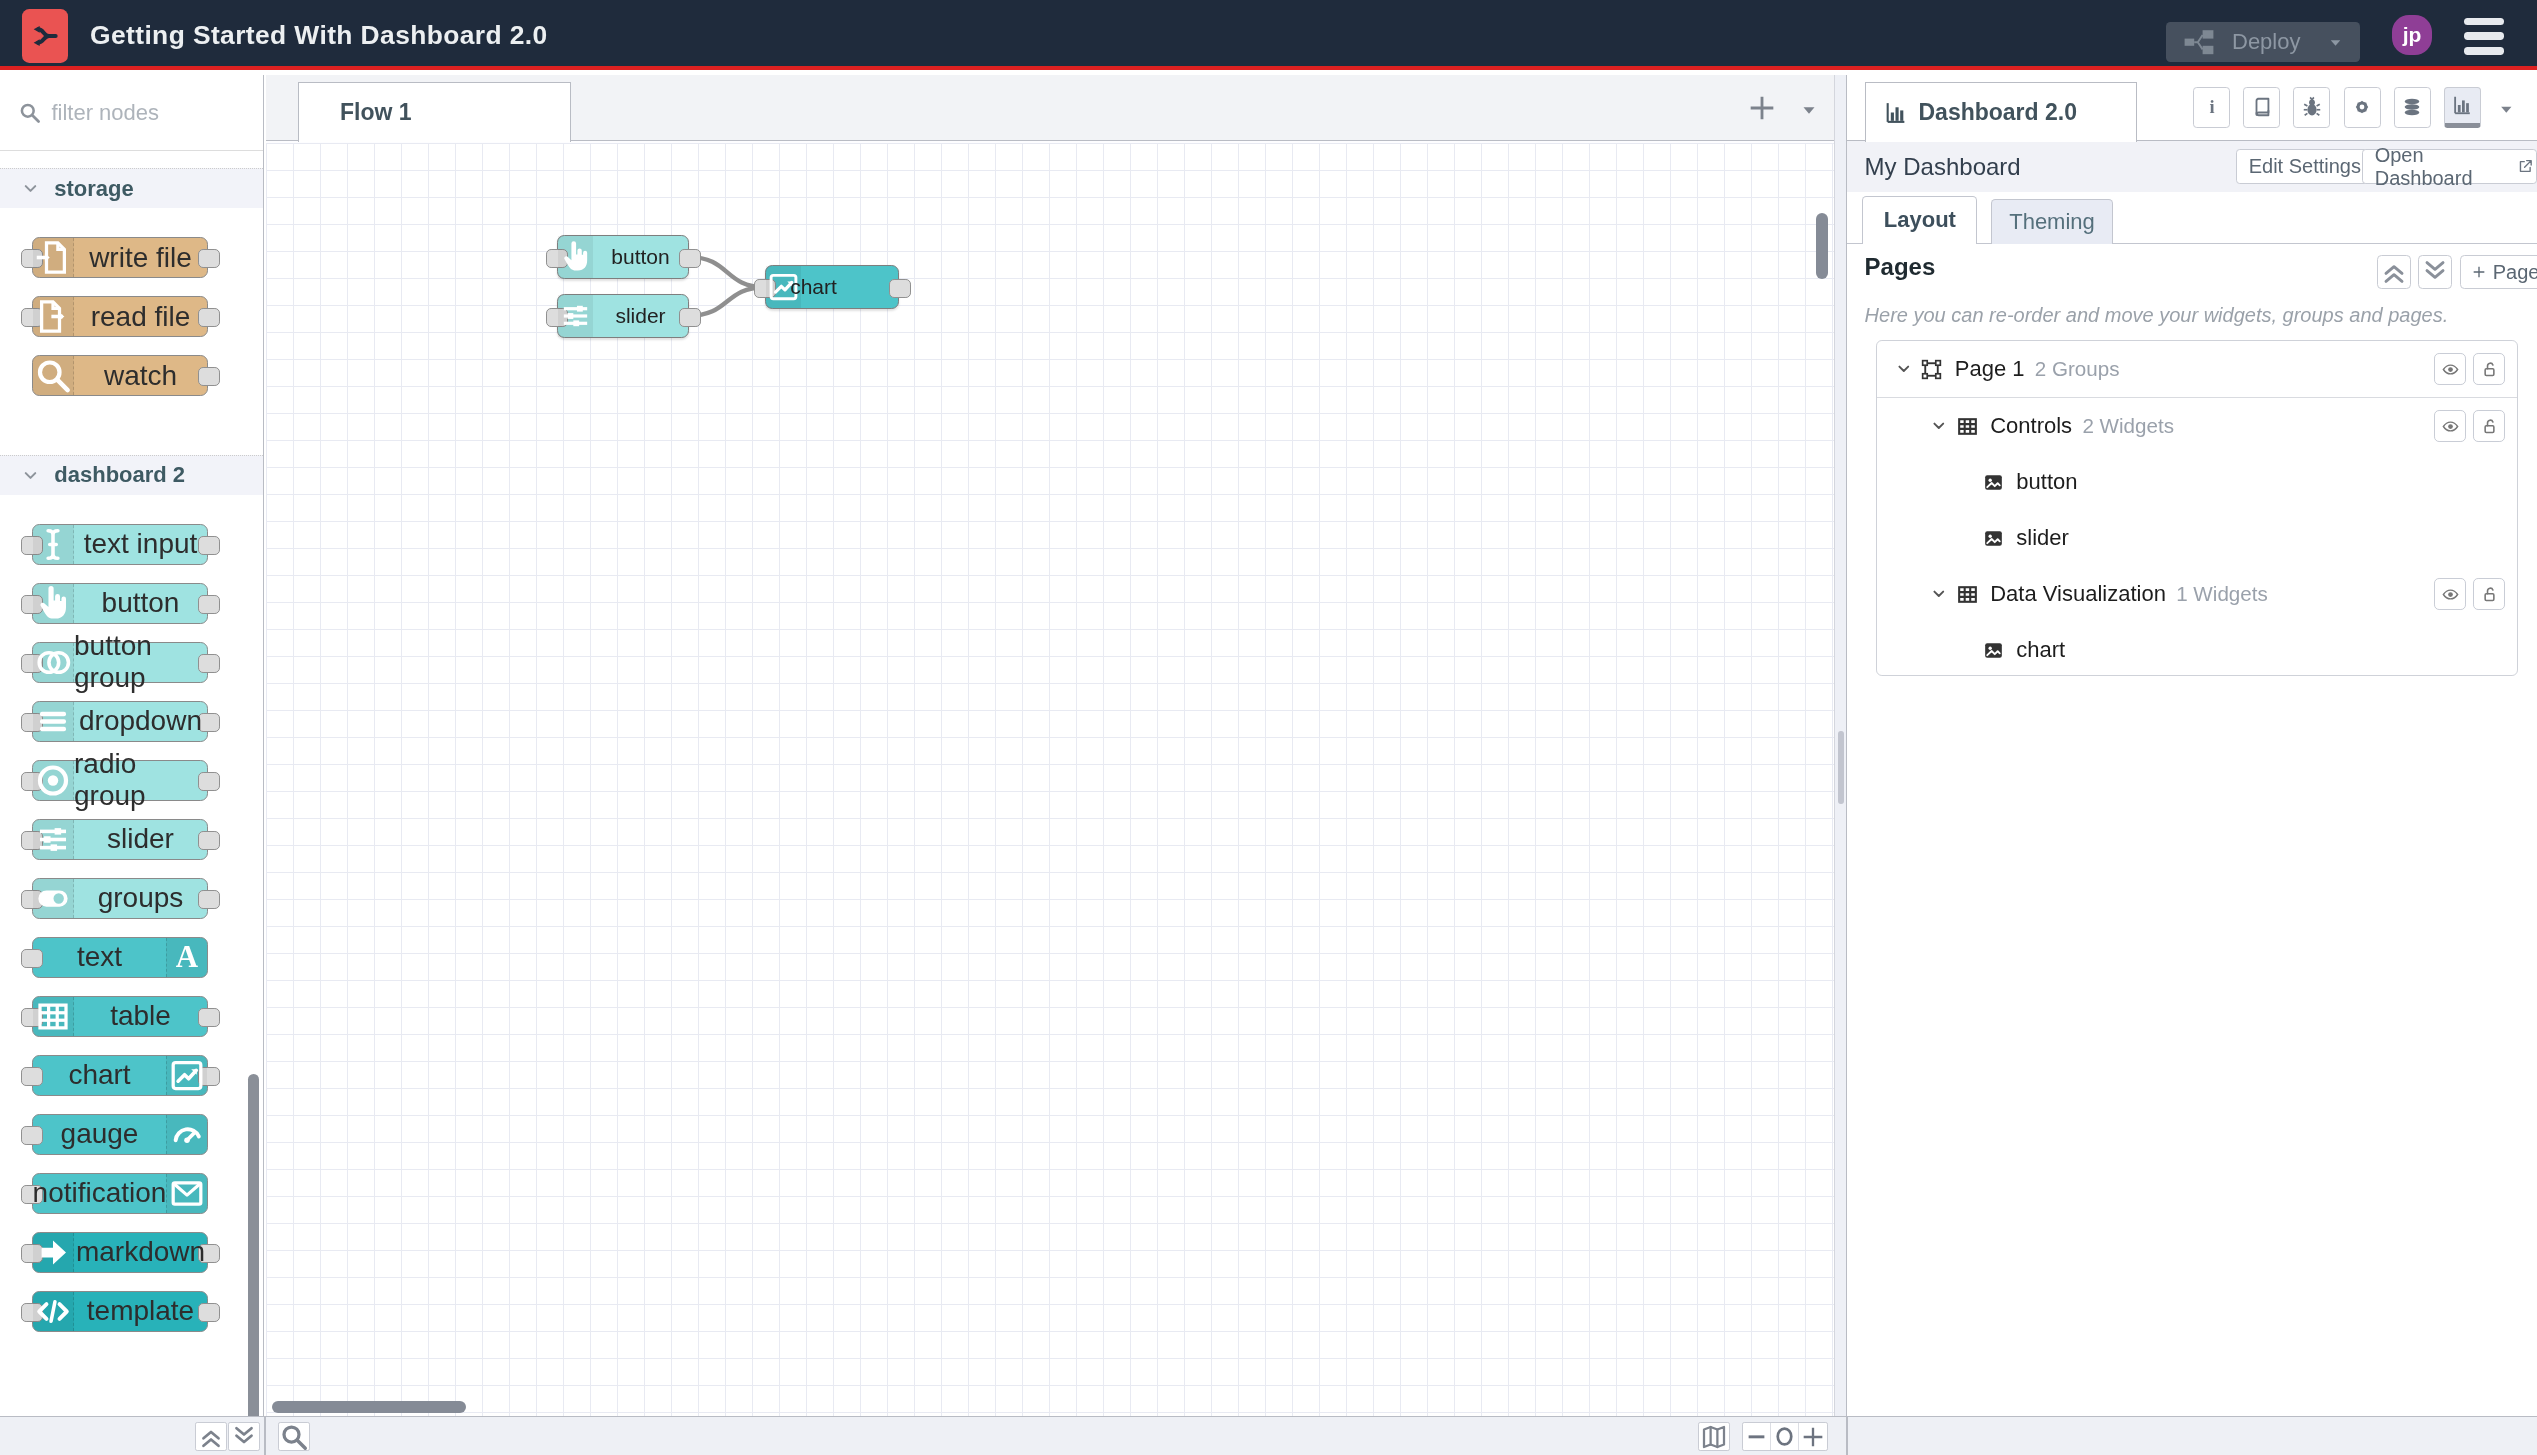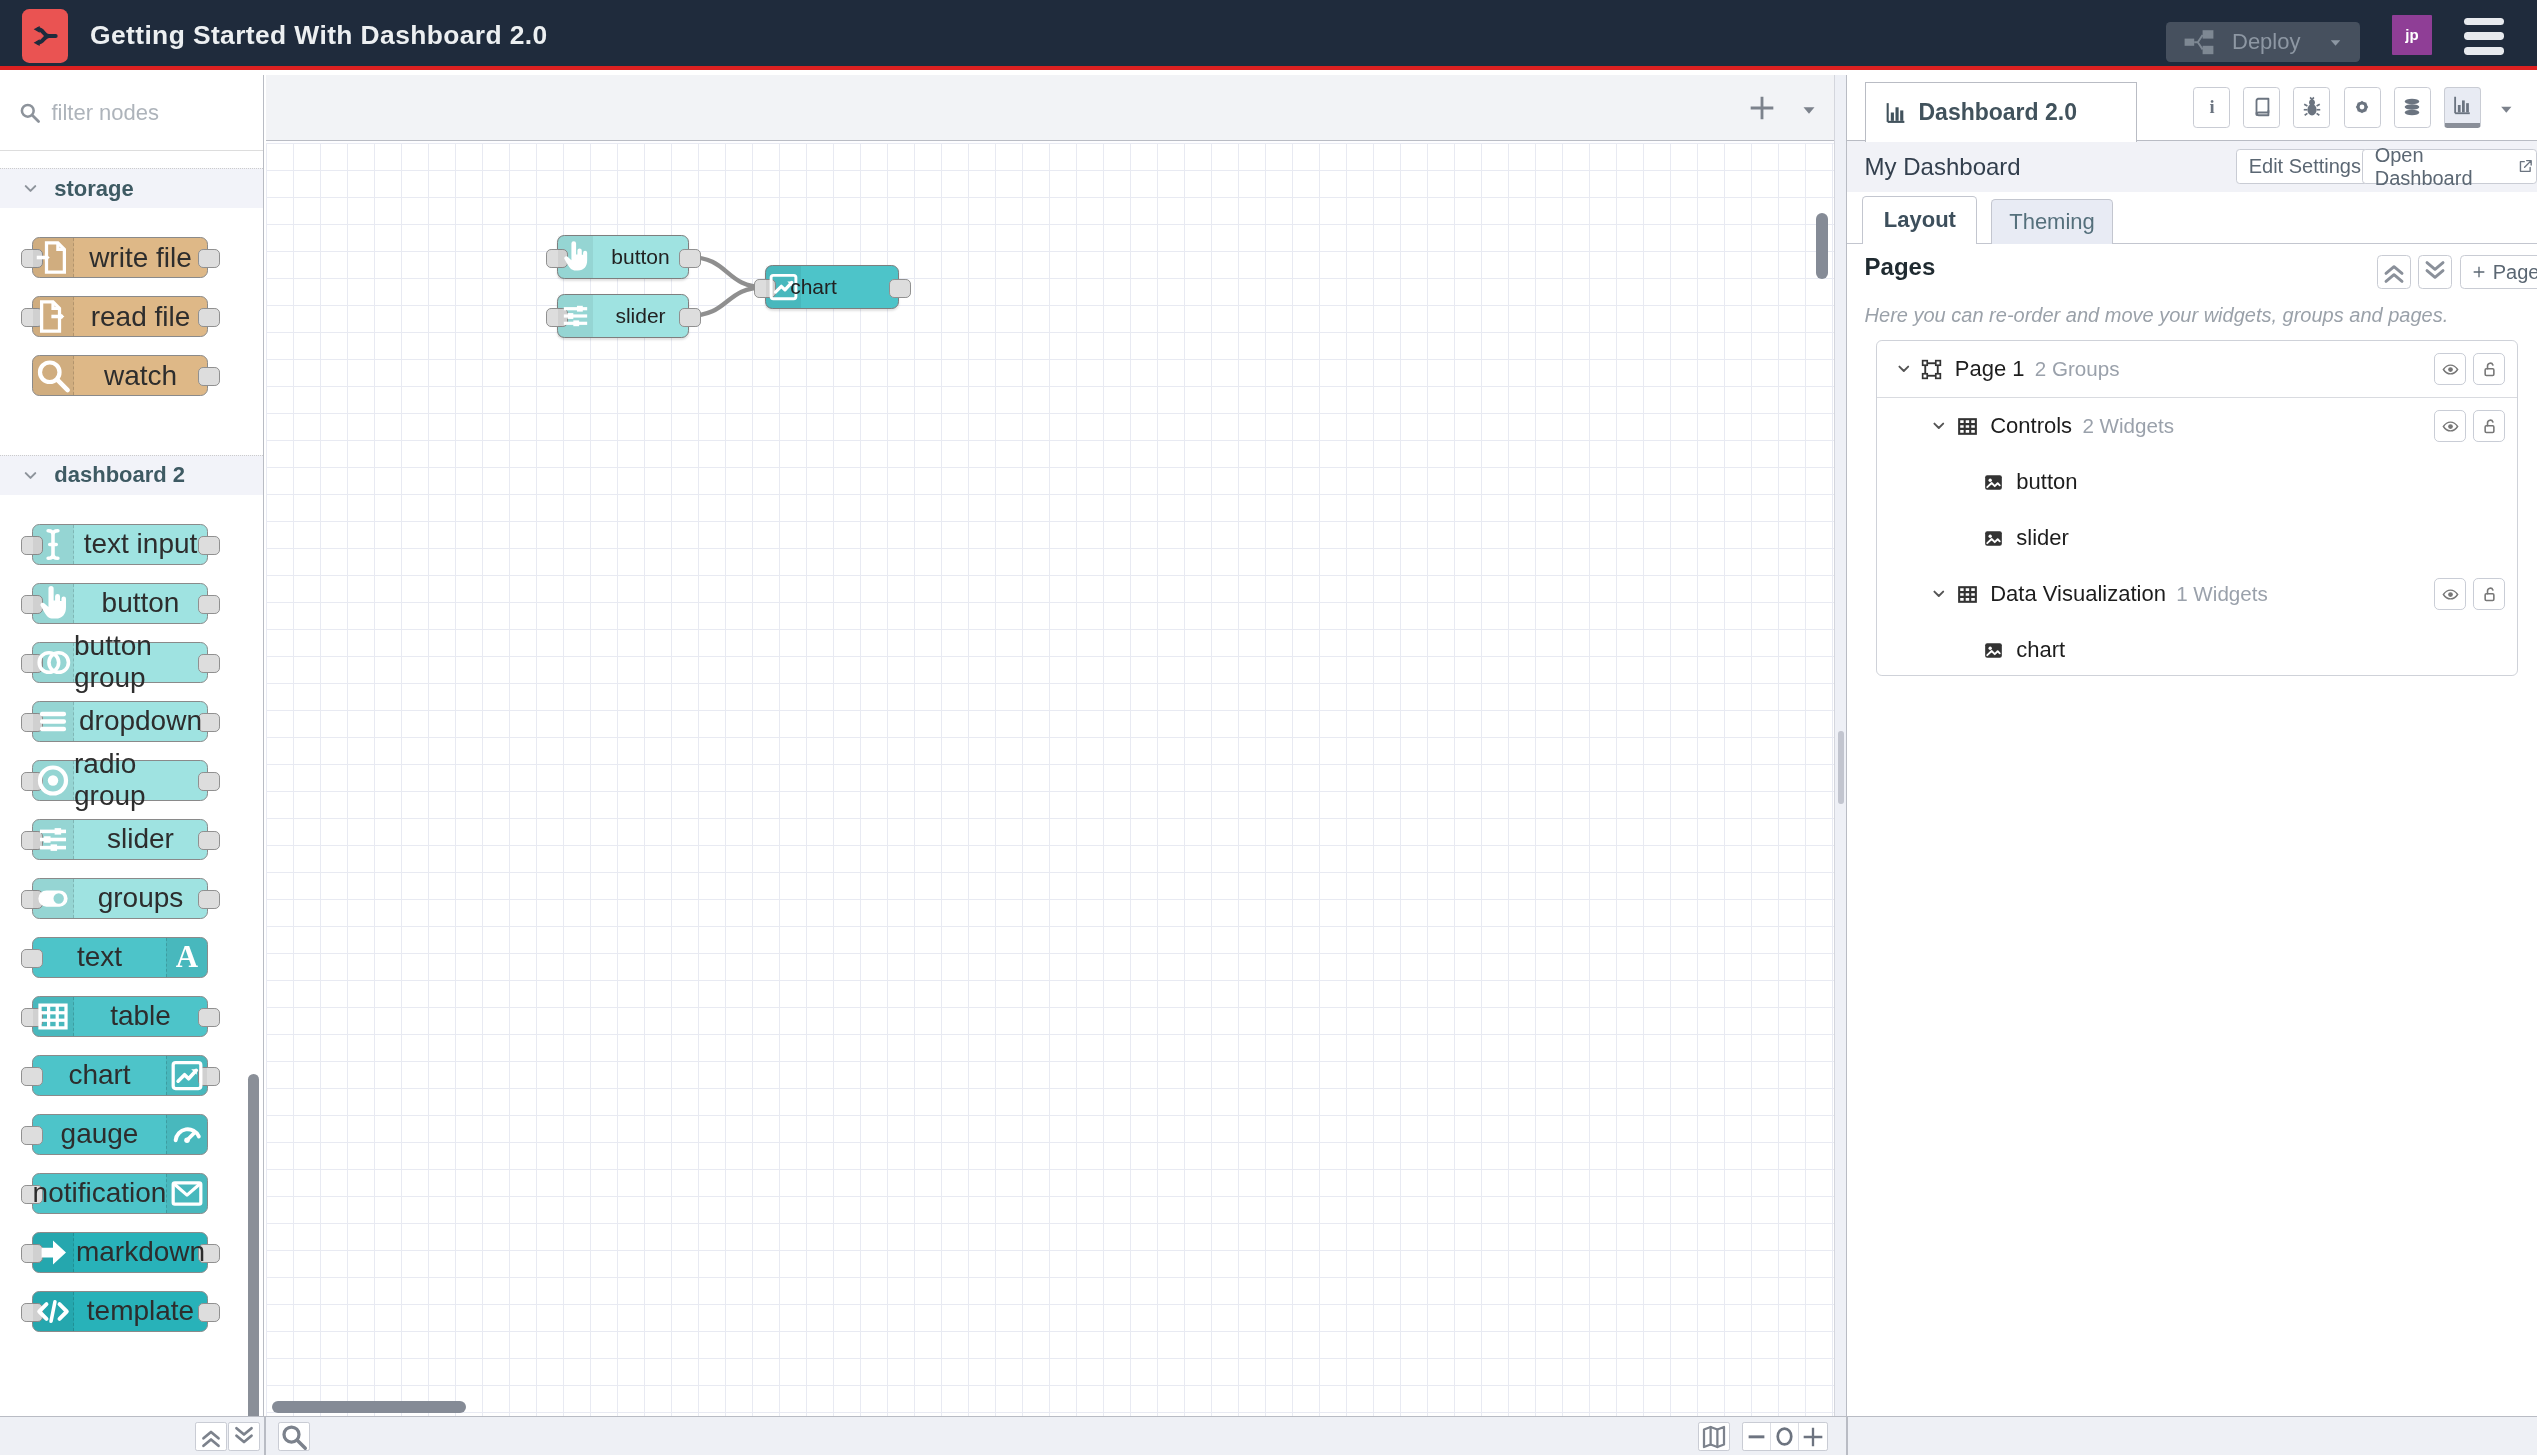--- a/index.html
+++ b/index.html
@@ -9,21 +9,21 @@
 
   
   .header { position:absolute; left:0; top:0; width:2538px; height:70px; background:#1f2b3c; border-bottom:4.4px solid #dd2121; }
   .logo { position:absolute; left:22px; top:8.8px; width:46px; height:54px; background:#ea5352; border-radius:7.3px; display:flex; align-items:center; justify-content:center; }
   .logo svg { width:32px; height:32px; }
   .header-title { position:absolute; left:90px; top:0; height:70px; display:flex; align-items:center; color:#eceff1; font-size:26.4px; font-weight:bold; letter-spacing:0.4px; }
   .deploy-btn { position:absolute; left:2166px; top:22px; width:194px; height:40px; background:#46505e; border-radius:4.4px; display:flex; align-items:center; color:#8d97a3; font-size:22px; }
   .deploy-btn .dicon { width:34px; height:26.4px; margin-left:16px; color:#7e8893; }
   .deploy-btn .dlabel { margin-left:16px; }
   .deploy-btn .dcaret { margin-left:auto; margin-right:14.7px; width:19px; height:19px; color:#8d97a3; }
-  .avatar { position:absolute; left:2392px; top:14.7px; width:40px; height:40px; background:#8f3e96; border-radius:1px; color:#fff; font-size:15px; font-weight:bold; display:flex; align-items:center; justify-content:center; }
+  .avatar { position:absolute; left:2392px; top:14.7px; width:40px; height:40px; background:#8f3e96; border-radius:17px; color:#fff; font-size:21px; font-weight:bold; display:flex; align-items:center; justify-content:center; }
   .hamburger { position:absolute; left:2464px; top:17.6px; width:40px; height:37px; display:flex; flex-direction:column; justify-content:space-between; cursor:pointer; }
   .hamburger span { display:block; height:7.3px; border-radius:3.7px; background:#e7eaee; }
 
   
   .palette { position:absolute; left:0; top:75px; width:264px; height:1341px; background:#fff; border-right:1.5px solid #b9bcc4; overflow:hidden; }
   .search-row { height:76px; border-bottom:1.5px solid #ddd; display:flex; align-items:center; padding-left:17.6px; background:#fff; }
   .search-row .sicon { width:23.5px; height:23.5px; color:#8d939b; flex:none; }
   .filter-input { border:none; outline:none; font-size:22px; color:#ec4899; margin-left:10.3px; width:184px; font-family:"Liberation Sans",sans-serif; }
   .filter-input::placeholder { color:#aeb4bb; }
   .cat-header { margin-top:17px; height:40px; background:#f2f3f9; border-top:1.5px dotted #ccc; display:flex; align-items:center; }
@@ -412,20 +412,23 @@
               <span class="pnode-label">template</span>
             </div>
           </div>
         </div>
       </div>
     <div class="pal-scrollbar"></div>
   </div>
 
   <div class="canvas-region">
     <div class="tabbar">
+      <div class="flow-tab">
+        <span>Flow 1</span>
+      </div>
       <span class="tab-plus">
           <svg viewBox="0 0 24 24" style="width: 100%; height: 100%; display: block;">
             <path d="M11 4h2v7h7v2h-7v7h-2v-7H4v-2h7z" fill="currentColor"></path>
           </svg>
         </span>
       <span class="tab-caret">
           <svg viewBox="0 0 24 24" style="width: 100%; height: 100%; display: block;">
             <path d="M6 9h12l-6 7z" fill="currentColor"></path>
           </svg>
         </span>

